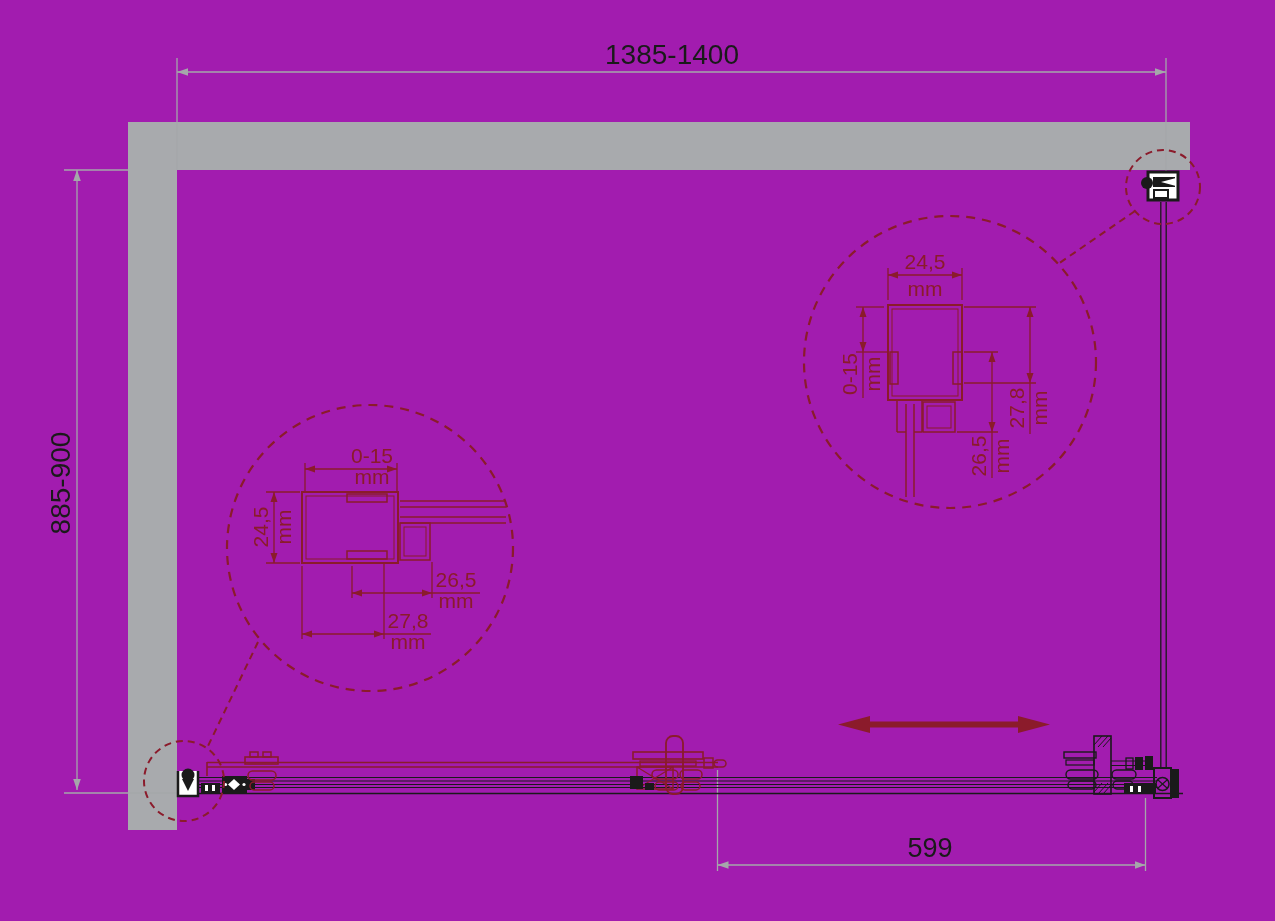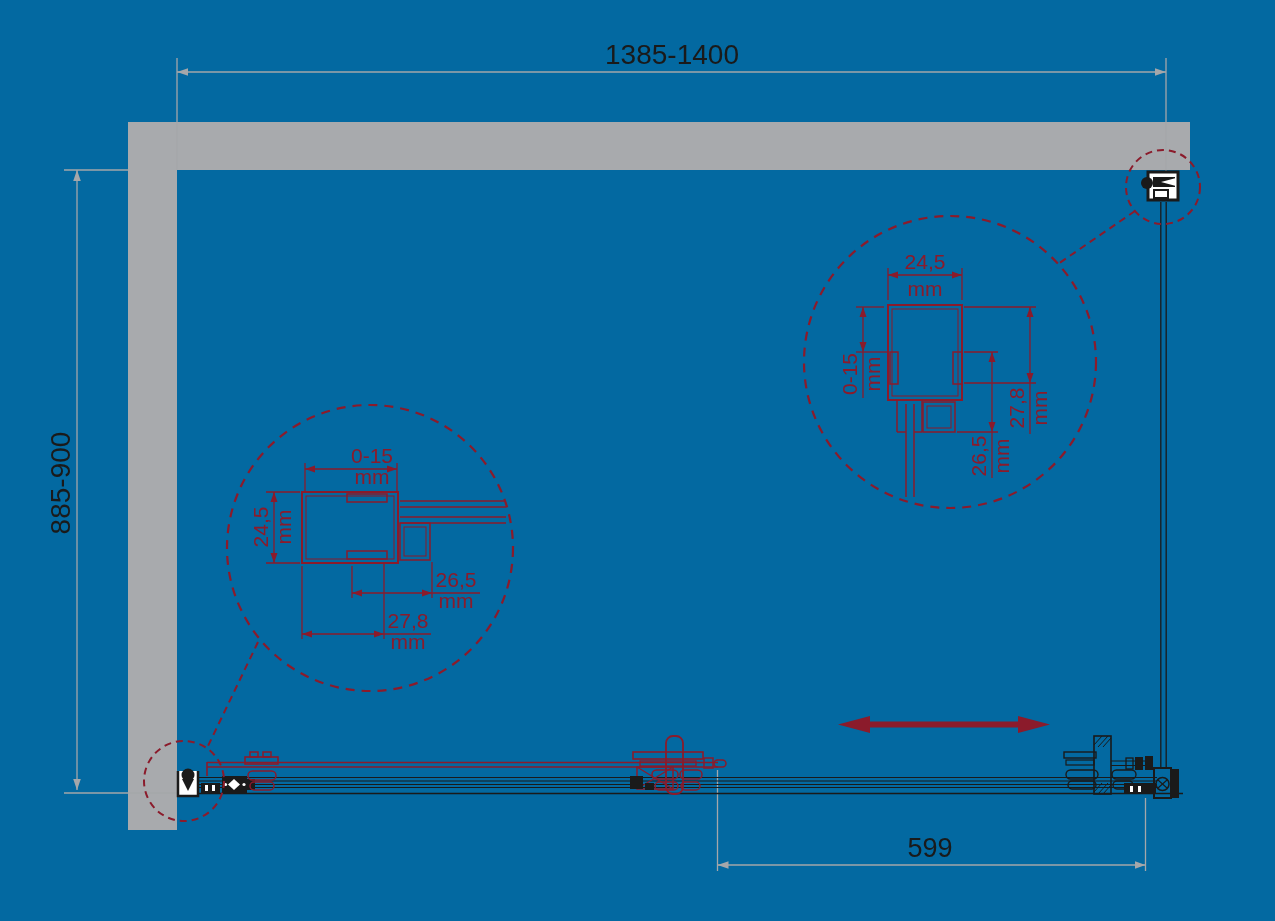--- a/index.html
+++ b/index.html
@@ -1,16 +1,16 @@
 <!DOCTYPE html>
 <html><head>
 <meta charset="utf-8">
 <style>
   html,body{margin:0;padding:0;background:#ffffff;}
-  .stage{position:relative;width:1275px;height:921px;background:#0369a1;overflow:hidden;
+  .stage{position:relative;width:1275px;height:921px;background:#a21caf;overflow:hidden;
          font-family:"Liberation Sans", sans-serif;}
   svg{position:absolute;left:0;top:0;font-family:"Liberation Sans", sans-serif;}
   .dim{stroke:#A5A7AA;stroke-width:1.3;fill:none;}
   .blk{stroke:#1A1A1A;fill:none;}
   .mar{stroke:#8B1B2B;fill:none;}
   .mdim{stroke:#8B1B2B;stroke-width:1.3;fill:none;}
   .dash-big{stroke:#8B1B2B;stroke-width:2.2;fill:none;stroke-dasharray:9 7;}
   .dash-sm{stroke:#8B1B2B;stroke-width:2;fill:none;stroke-dasharray:7 5;}
   .t-main{font-size:28px;fill:#1A1A1A;text-anchor:middle;}
   .t-door{font-size:27px;fill:#1A1A1A;text-anchor:middle;}

